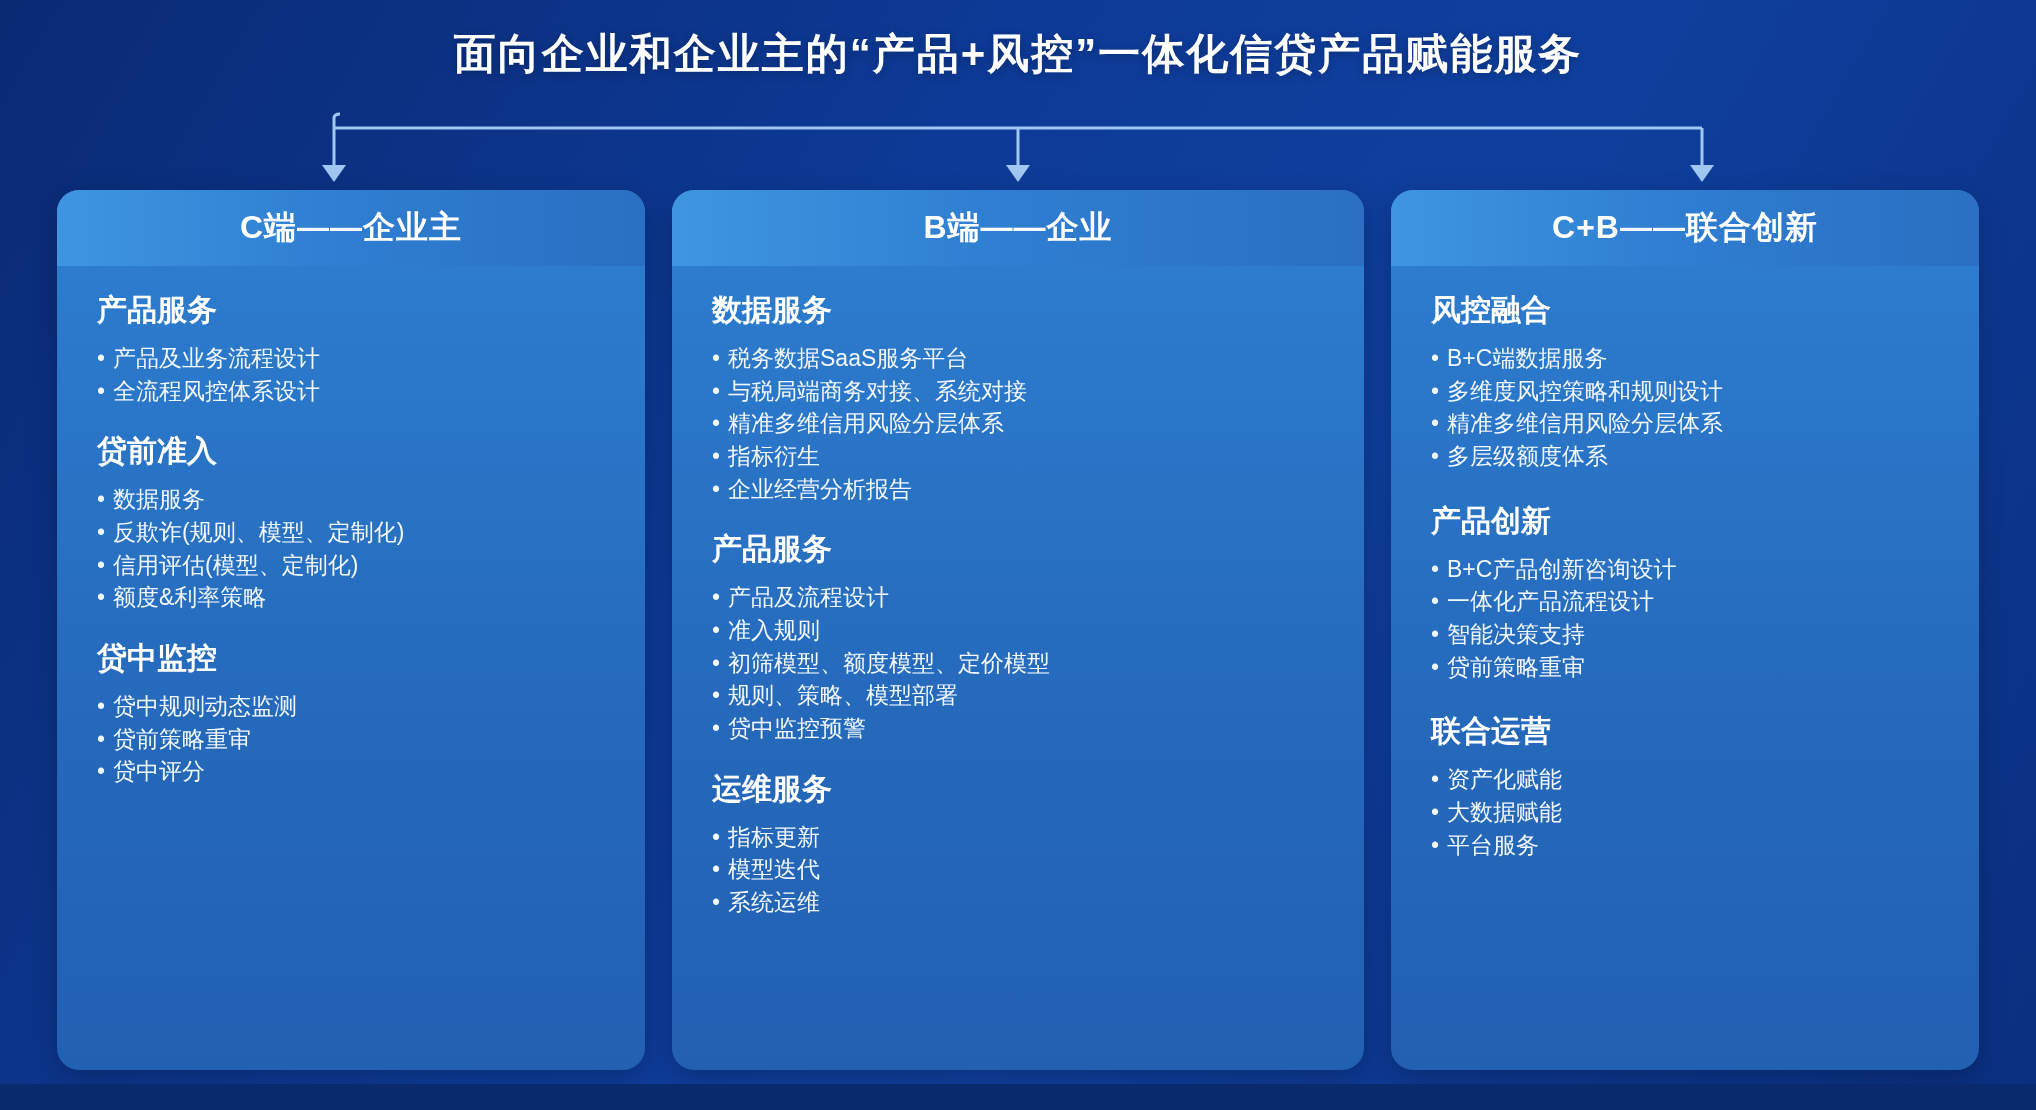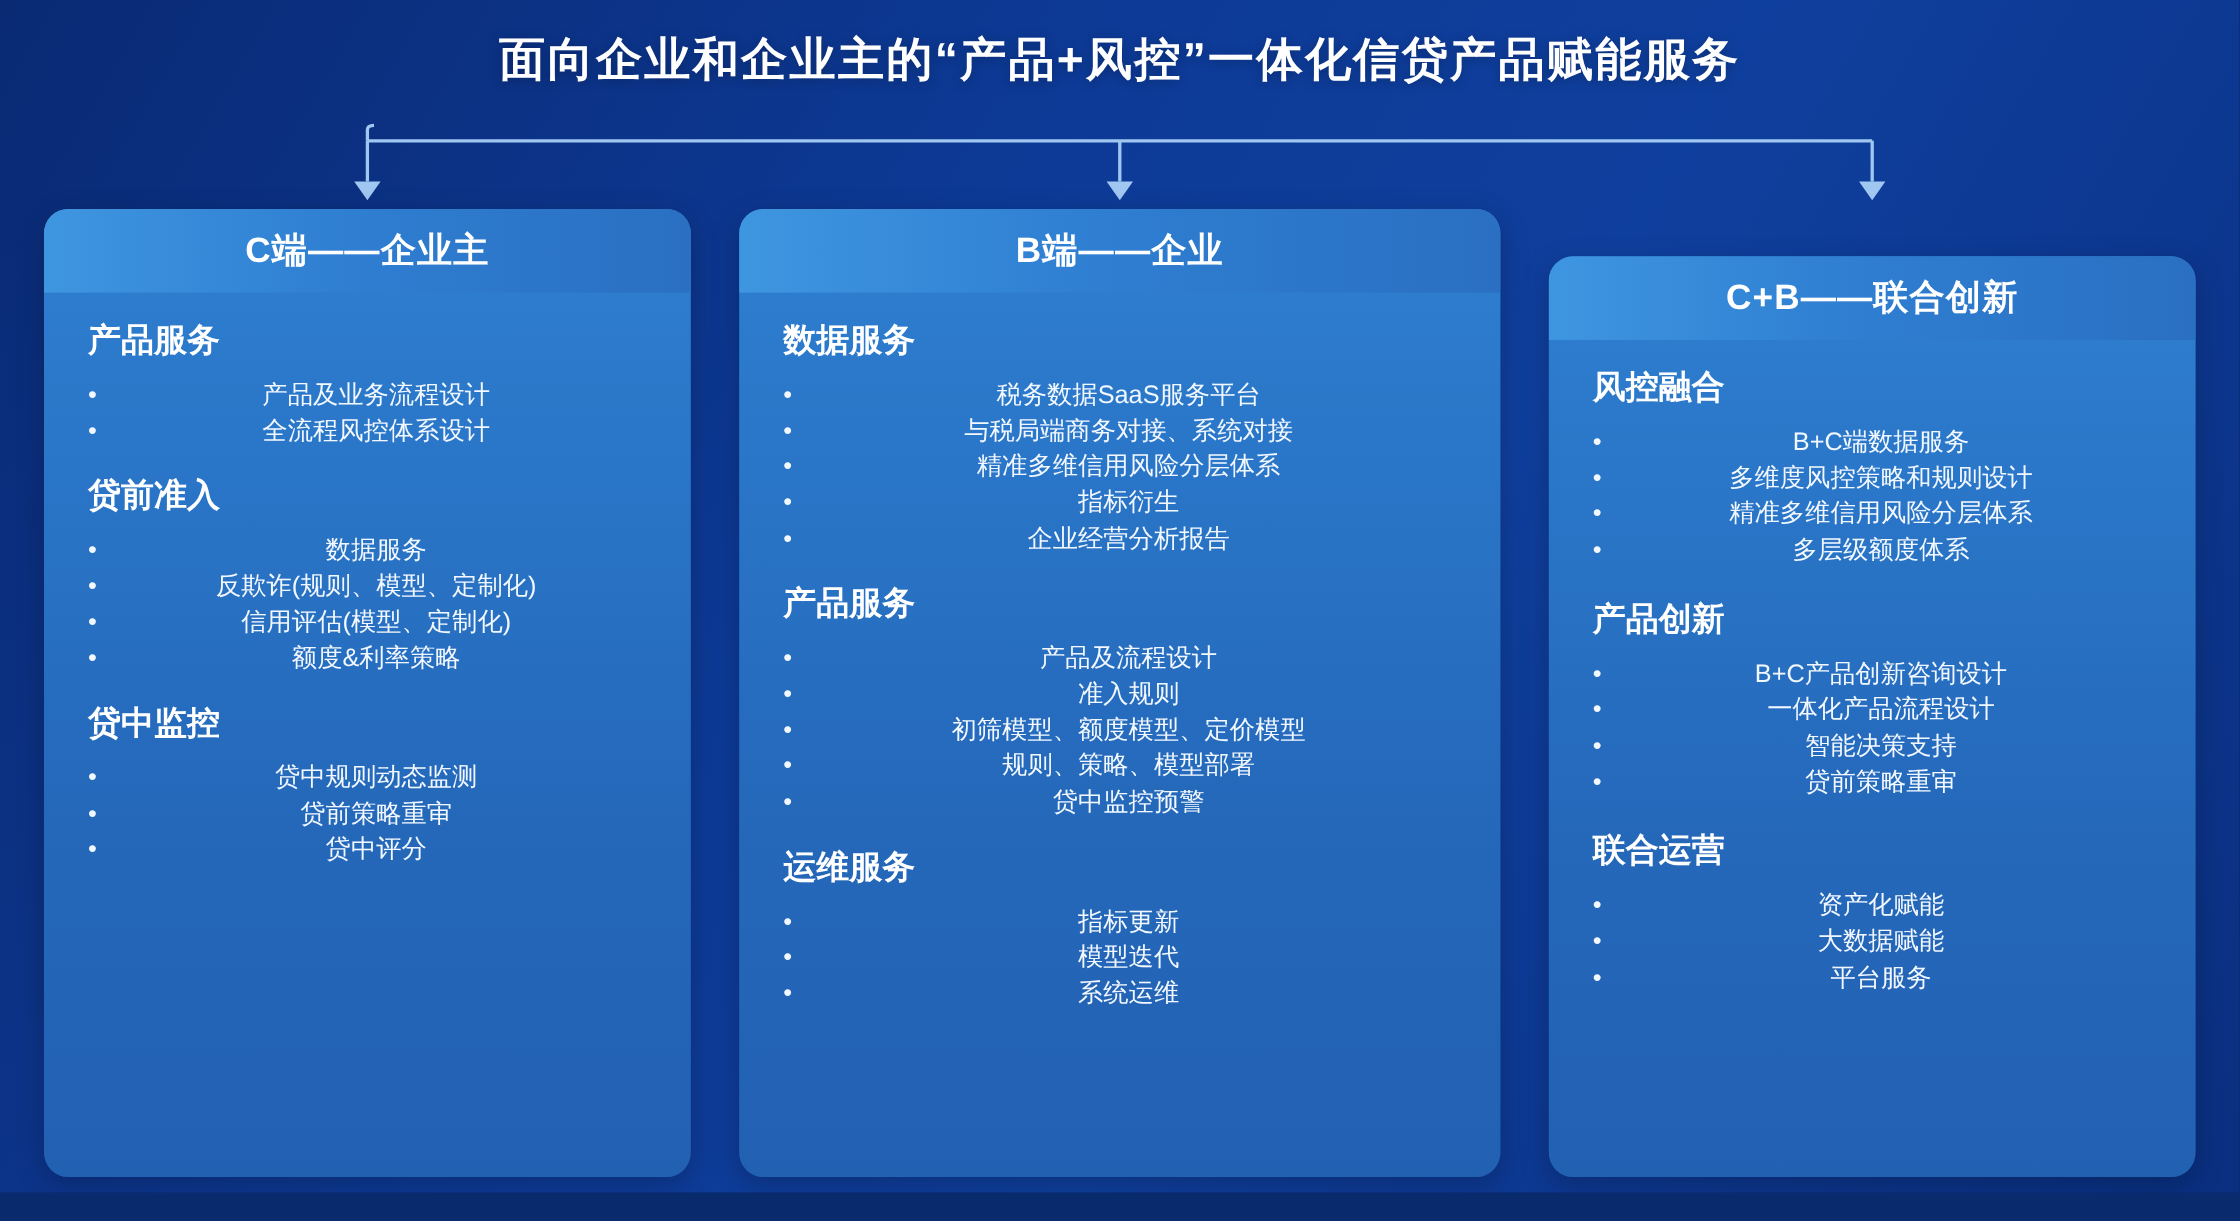--- a/index.html
+++ b/index.html
@@ -56,34 +56,34 @@
 
   
   .columns {
     position: absolute;
     top: 190px;
     left: 0;
     width: 2036px;
     height: 880px;
     display: flex;
     justify-content: space-between;
-    padding: 0 40px;
+    padding: 0 57px;
     box-sizing: border-box;
   }
   .card {
     width: 588px;
     border-radius: 22px;
     overflow: hidden;
     background: linear-gradient(180deg, #2f7fd0 0%, #2a76c8 25%, #2569bb 60%, #2260b2 100%);
     box-shadow: 0 8px 26px rgba(0,0,0,0.22);
     display: flex;
     flex-direction: column;
   }
   .card.col-b { width: 692px; }
-  .card.col-c { width: 588px; margin-top: 43px; }
+  .card.col-c { width: 588px; }
   .card-header {
     height: 76px;
     display: flex;
     align-items: center;
     justify-content: center;
     font-size: 32px;
     font-weight: bold;
     letter-spacing: 1px;
     color: #ffffff;
     background: linear-gradient(90deg, #3f96e0 0%, #2f7fd2 45%, #2a6fc2 100%);
@@ -99,21 +99,20 @@
     font-size: 30px;
     font-weight: bold;
     color: #ffffff;
     margin: 0 0 14px 0;
     line-height: 1.2;
   }
   .bullets {
     list-style: none;
     margin: 0;
     padding: 0;
-    text-align: center;
   }
   .bullets li {
     font-size: 23px;
     line-height: 1.42;
     color: #f2f8ff;
     padding-left: 16px;
     position: relative;
     white-space: nowrap;
   }
   .bullets li::before {

